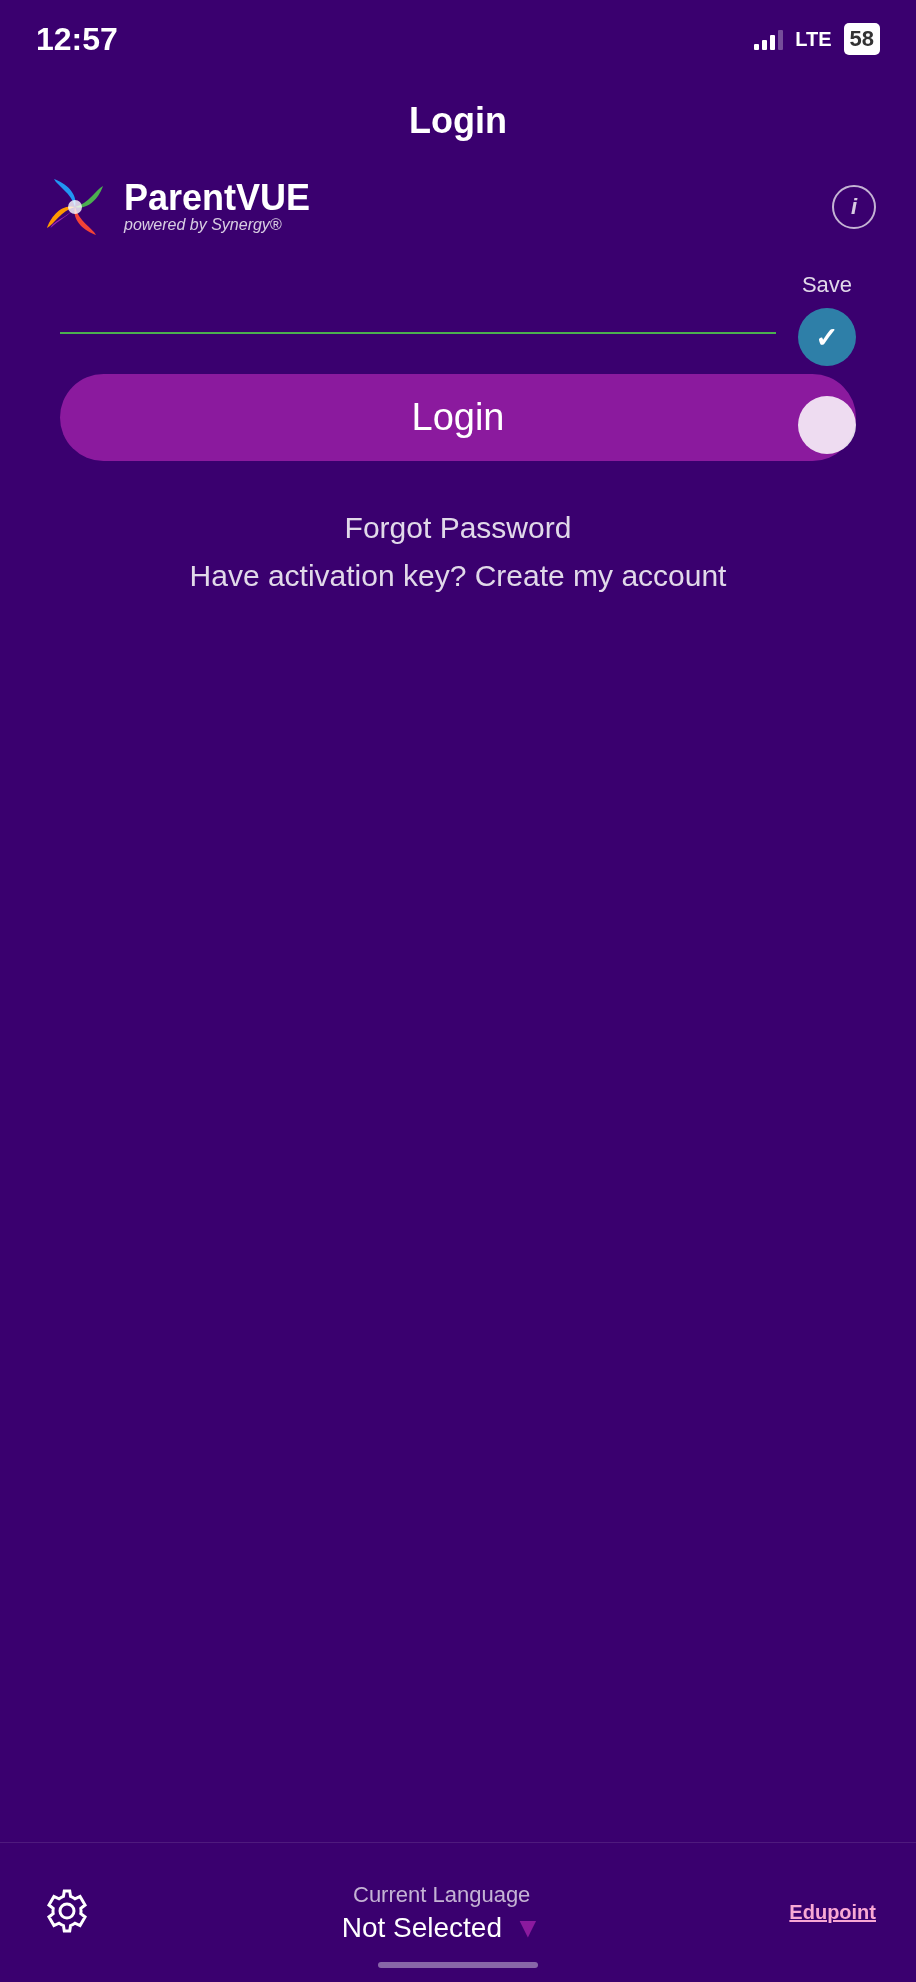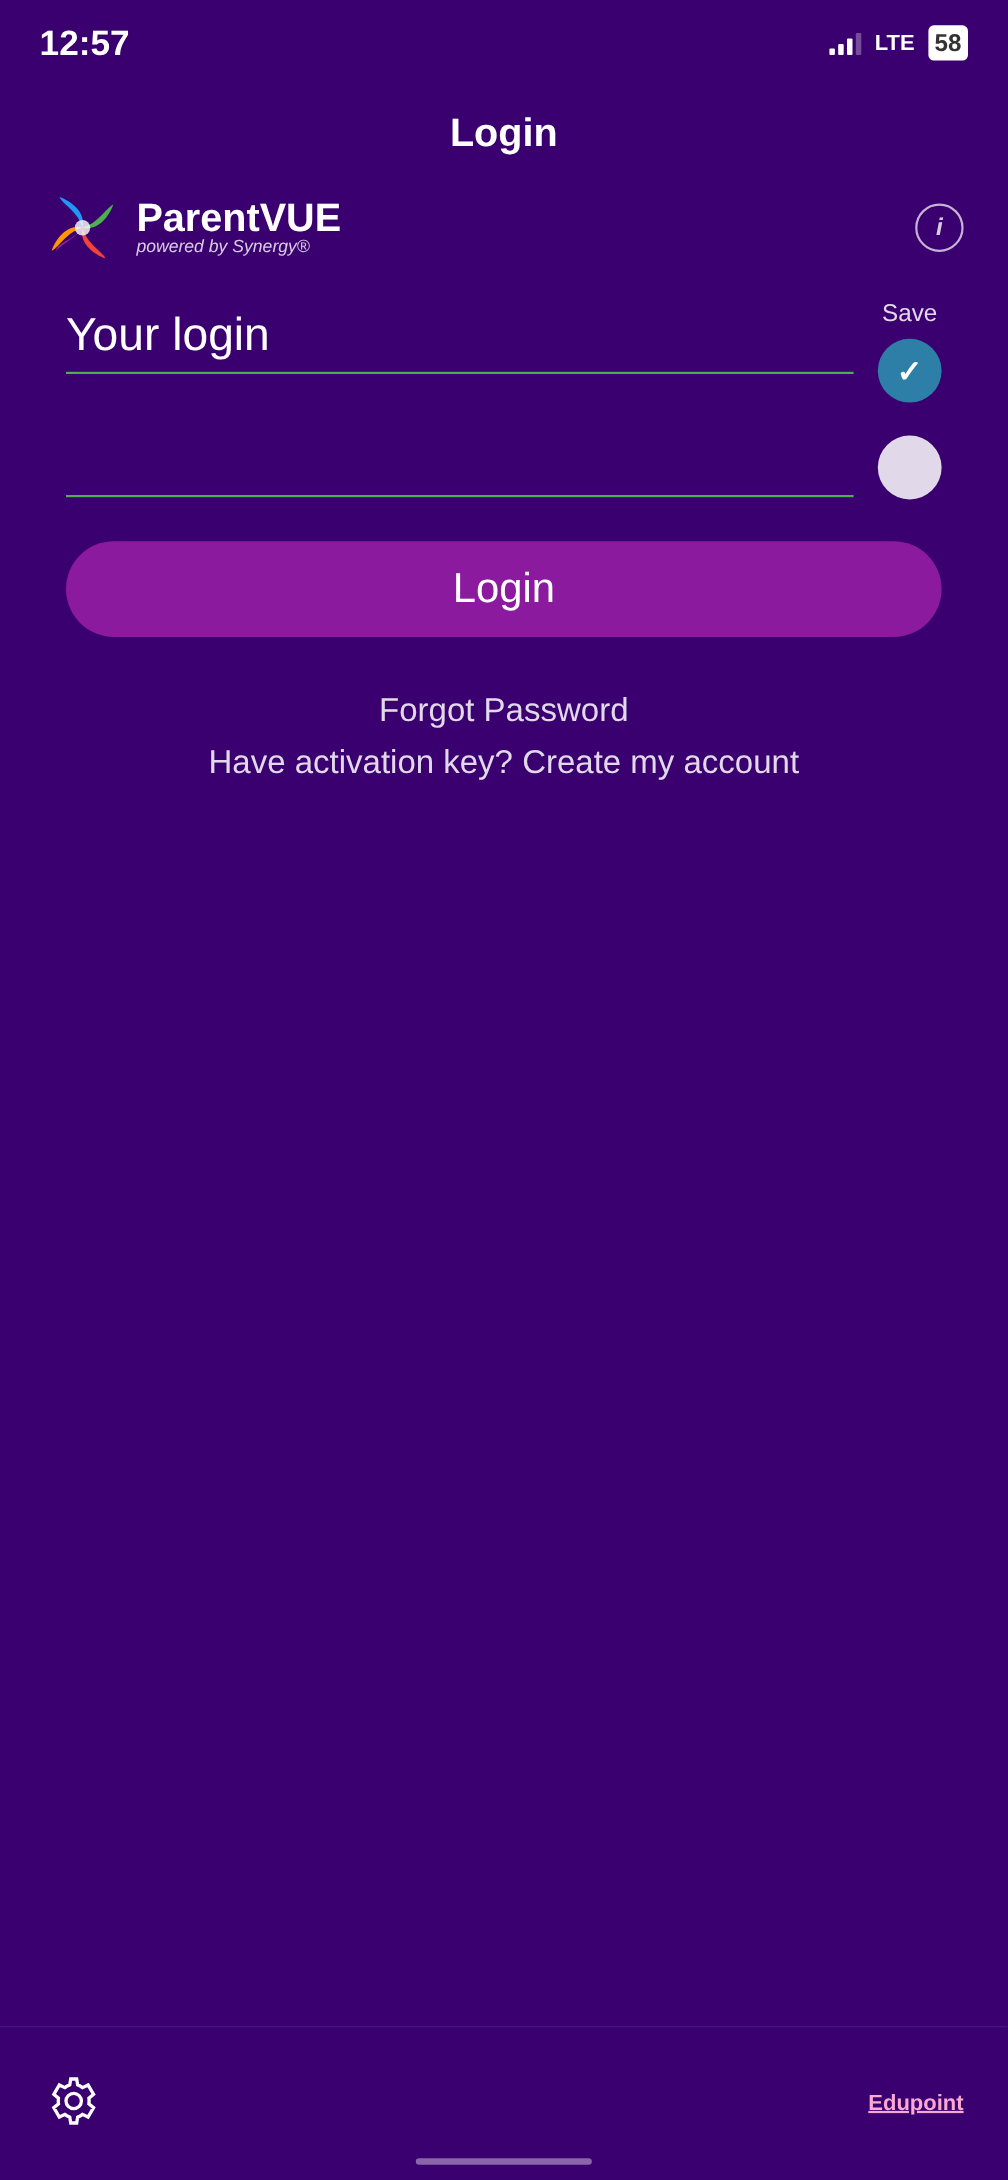--- a/index.html
+++ b/index.html
@@ -394,23 +394,20 @@
   <div class="form-area">
 
     <div class="save-label-area">
       <span class="save-label">Save</span>
       <div class="save-toggle">
         <span class="checkmark">✓</span>
       </div>
       <div class="password-toggle"></div>
     </div>
 
-    <div class="input-group">
-      <input class="login-input" type="text" value="Your login" placeholder="Your login" style="">
-    </div>
 
     <div class="input-group">
       <input class="password-input" type="password" placeholder="" style="">
     </div>
 
     <button class="login-button">Login</button>
 
   </div>
 
   <div class="links-area">
@@ -422,19 +419,26 @@
 
 <div class="bottom-bar">
 
   <div>
     <svg class="gear-icon" viewBox="0 0 54 54" fill="none" xmlns="http://www.w3.org/2000/svg">
       <path d="M27 34C30.866 34 34 30.866 34 27C34 23.134 30.866 20 27 20C23.134 20 20 23.134 20 27C20 30.866 23.134 34 27 34Z" stroke="white" stroke-width="3"></path>
       <path d="M41 27C41 26.1 40.93 25.22 40.8 24.36L45.06 21.01L40.06 12.42L35.03 14.84C33.7 13.8 32.2 12.96 30.57 12.36L29.72 7H24.28L23.43 12.36C21.8 12.96 20.3 13.8 18.97 14.84L13.94 12.42L8.94 21.01L13.2 24.36C13.07 25.22 13 26.1 13 27C13 27.9 13.07 28.78 13.2 29.64L8.94 32.99L13.94 41.58L18.97 39.16C20.3 40.2 21.8 41.04 23.43 41.64L24.28 47H29.72L30.57 41.64C32.2 41.04 33.7 40.2 35.03 39.16L40.06 41.58L45.06 32.99L40.8 29.64C40.93 28.78 41 27.9 41 27Z" stroke="white" stroke-width="3"></path>
     </svg>
   </div>
 
+  <div class="language-area">
+    <span class="current-lang-label">Current Language</span>
+    <div class="lang-selector-row">
+      <span class="lang-value">Not Selected</span>
+      <span class="dropdown-arrow">▼</span>
+    </div>
+  </div>
 
   <div>
     <span class="edupoint-logo">Edupoint</span>
   </div>
 </div>
 
 <div class="home-indicator"></div>
 
 </body></html>

